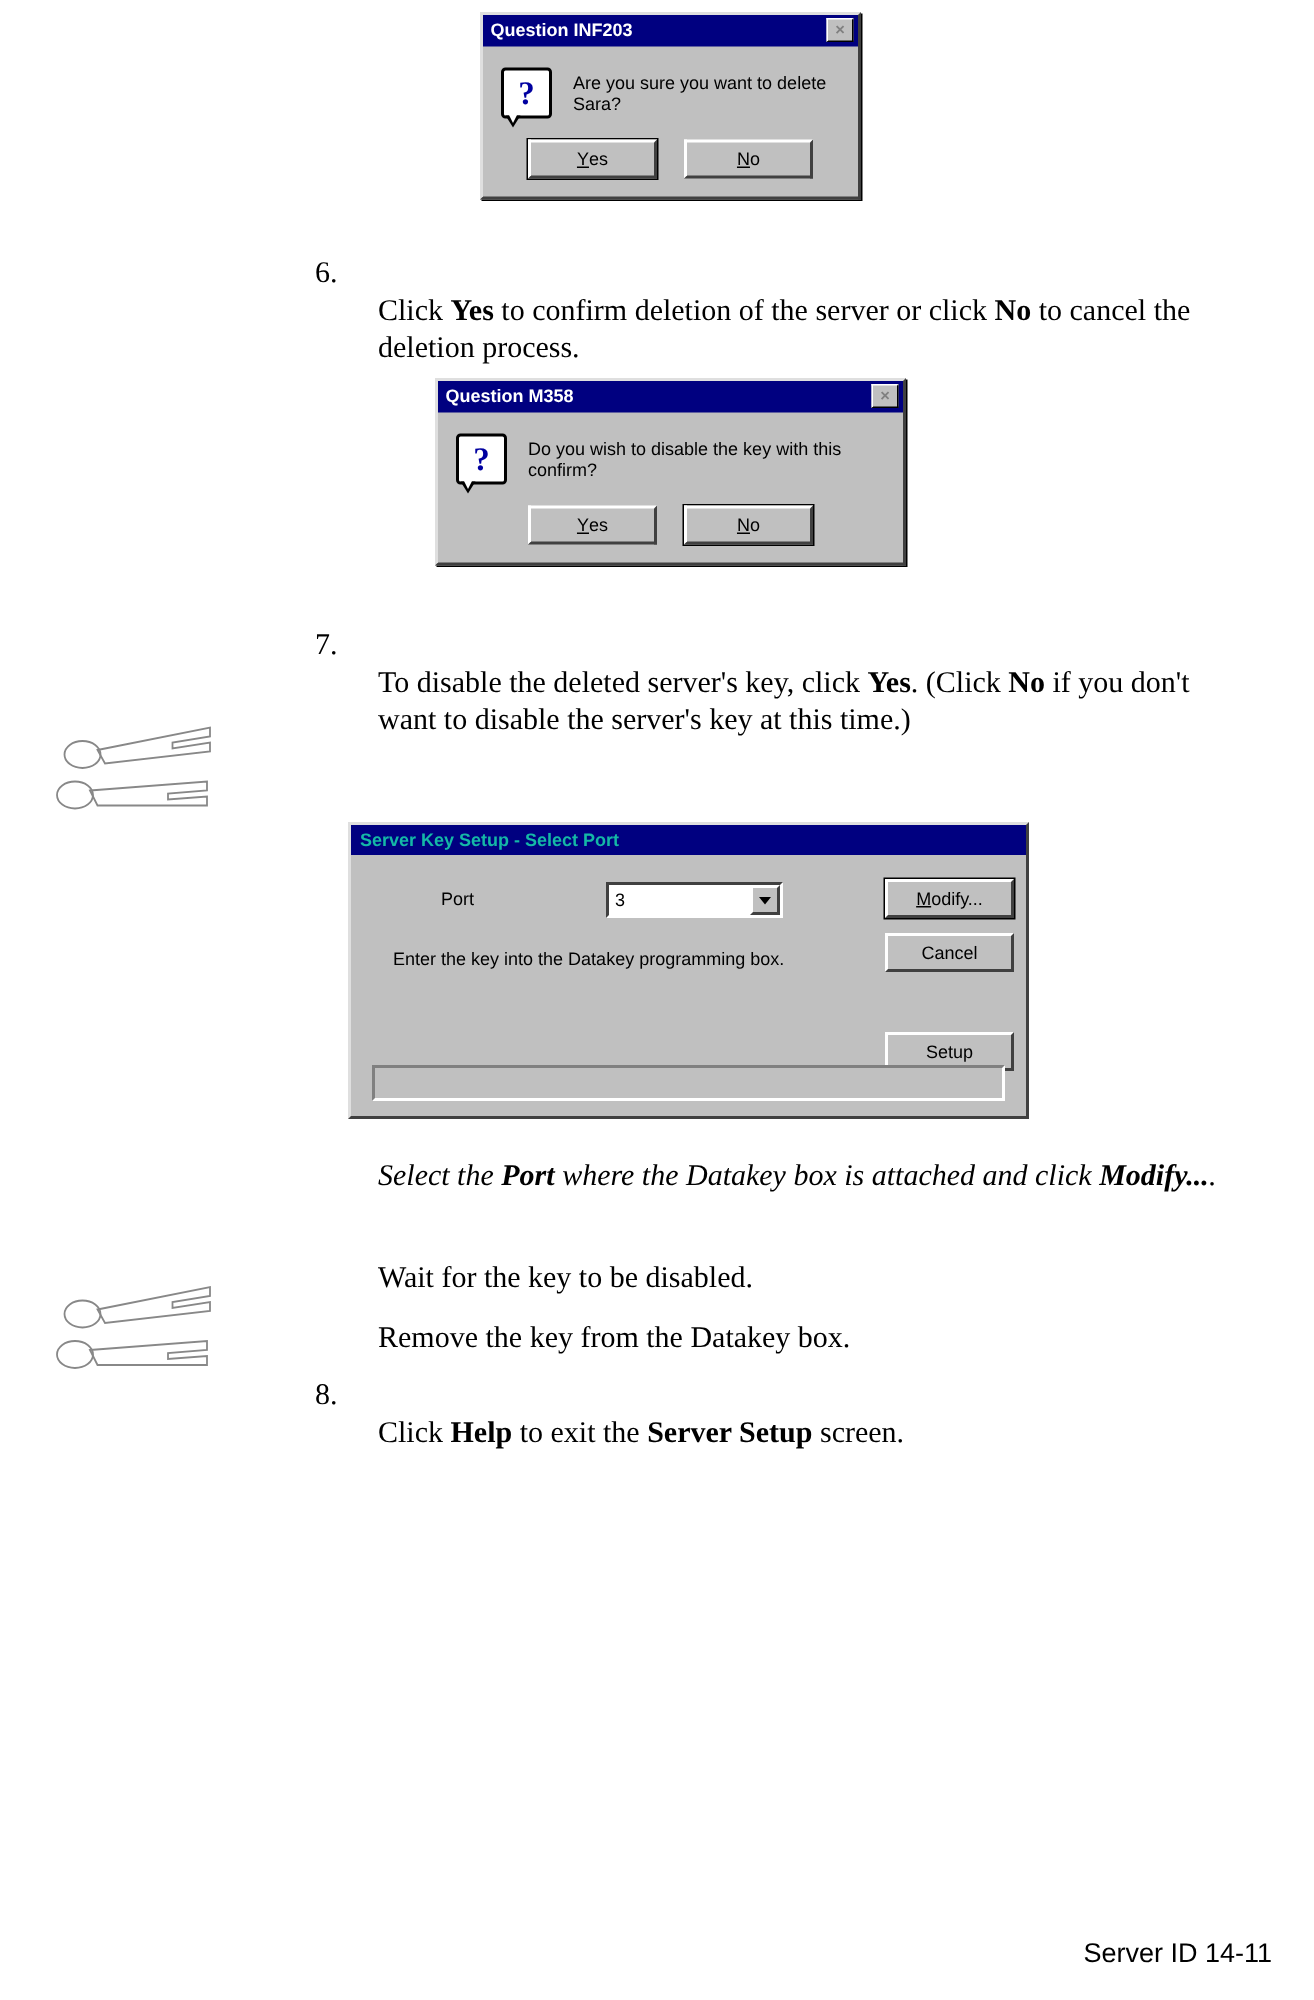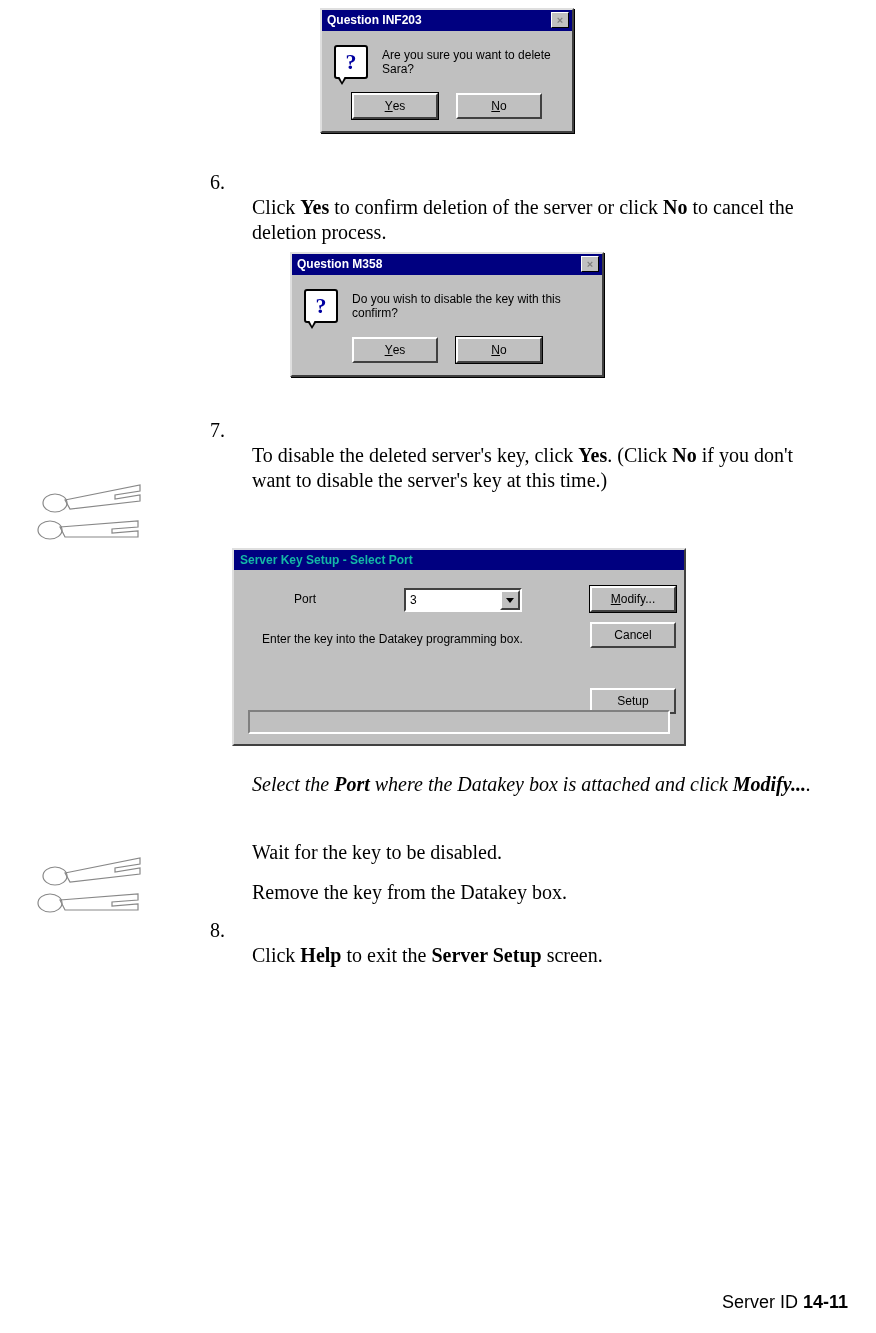--- a/index.html
+++ b/index.html
@@ -145,21 +145,21 @@
   
   .keys { position:absolute; left:30px; width:140px; height:80px; }
   .keys svg { width:140px; height:80px; }
 
   
   .footer {
     position:absolute; right:28px; bottom:20px;
     font-family: Arial, Helvetica, sans-serif; font-size:18px;
   }
   .footer .sec { font-weight:normal; }
-  .footer .pg { font-weight:bold; }
+  .footer .pg { font-weight:normal; }
 </style>
 </head>
 <body>
 <div class="page">
 
 <div class="dlg" style="left:320px; top:8px; width:250px;">
   <div class="titlebar">
     <span>Question INF203</span>
     <span class="closebox">×</span>
   </div>

